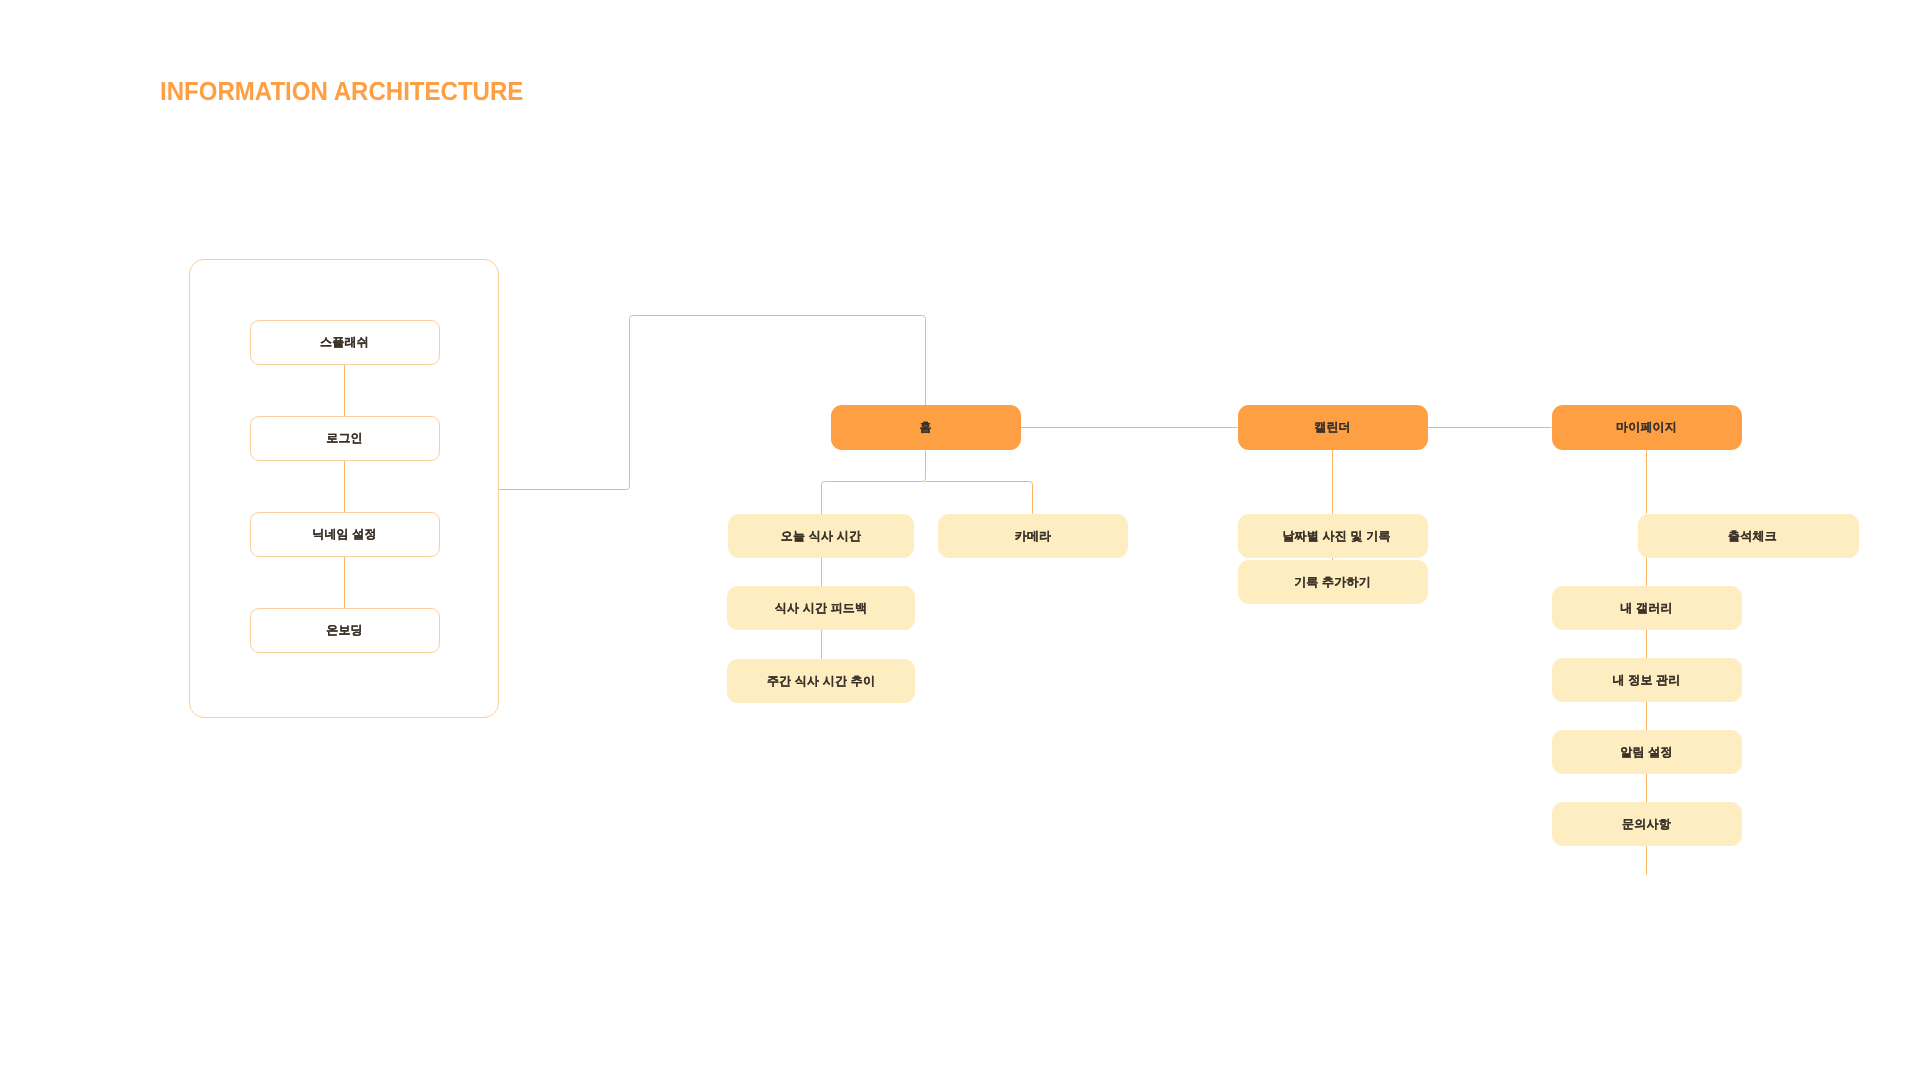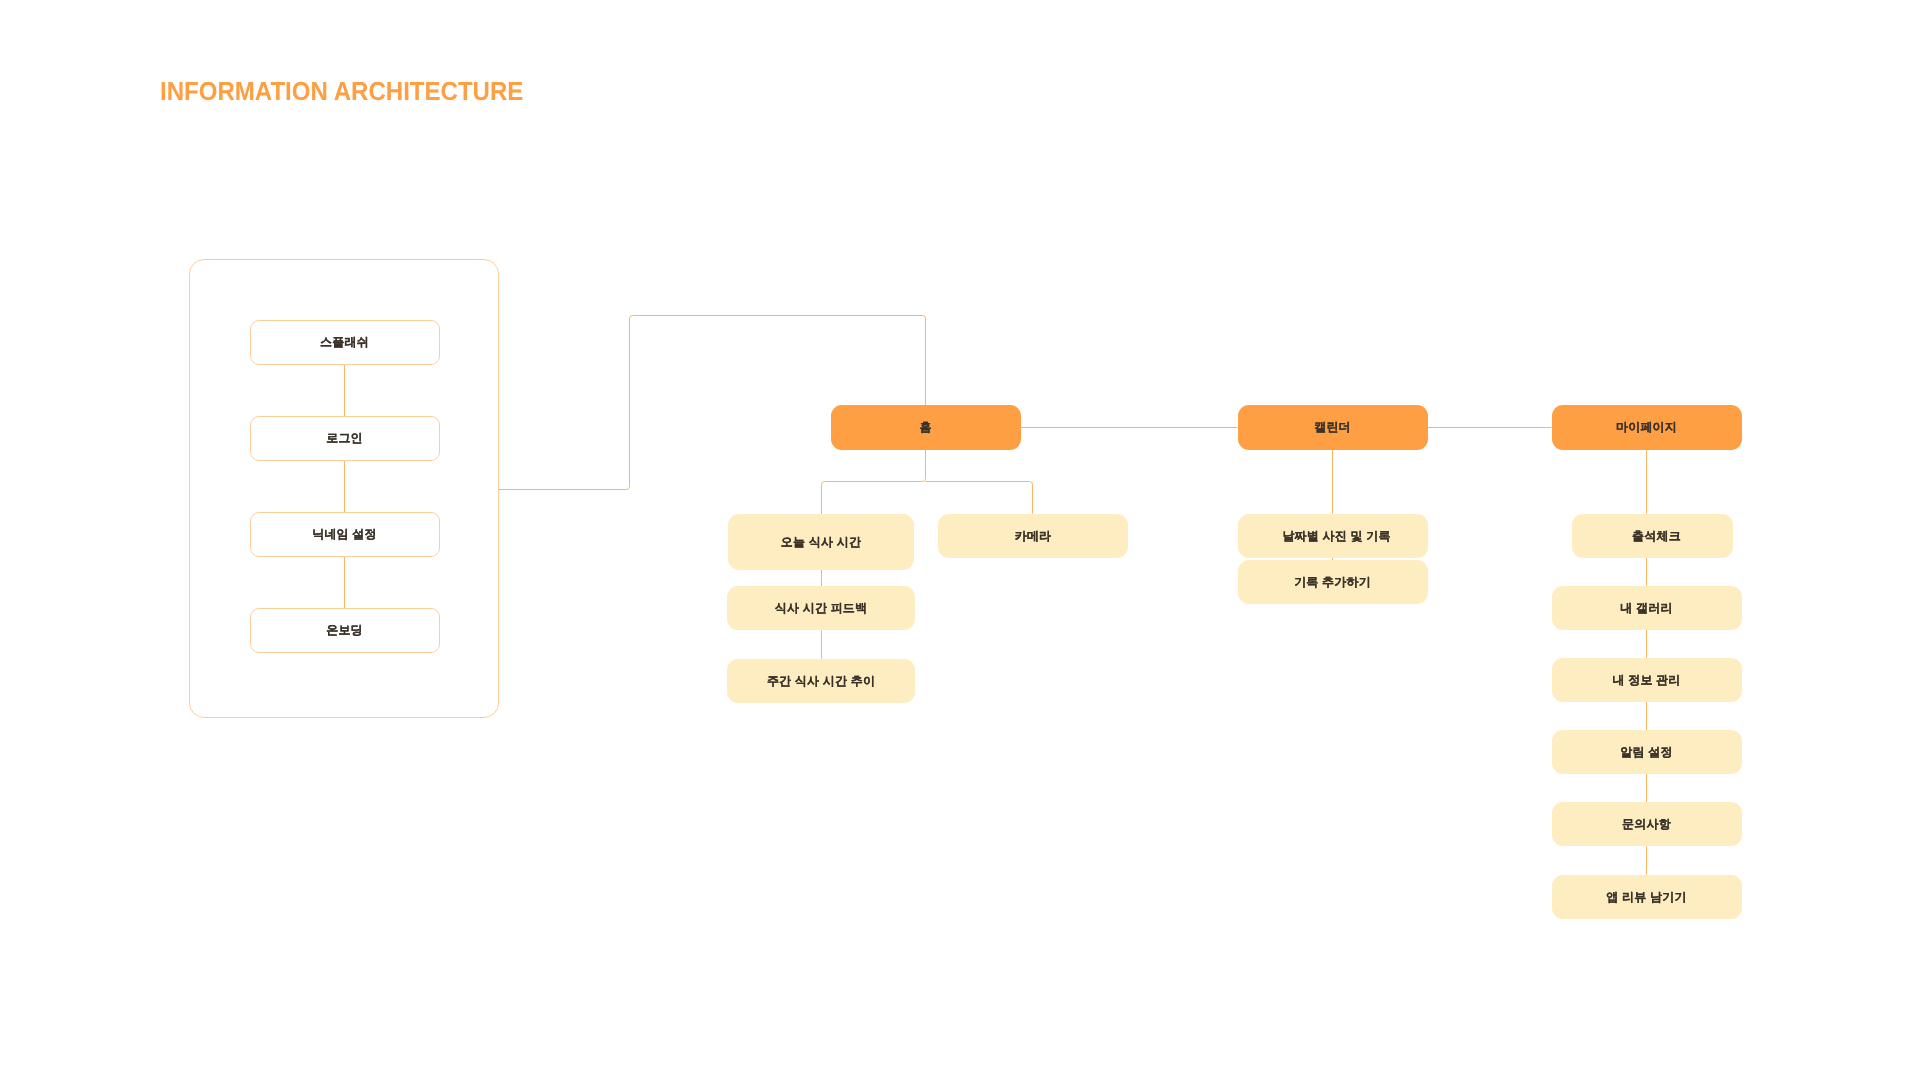--- a/index.html
+++ b/index.html
@@ -89,21 +89,21 @@
   <div class="node outline" style="left:249.5px; top:512px; width:190px; height:44.5px;">
     <span>닉네임 설정</span>
   </div>
   <div class="node outline" style="left:249.5px; top:608px; width:190px; height:44.5px;">
     <span>온보딩</span>
   </div>
 
   <div class="node primary" style="left:830.5px; top:405px; width:190px; height:44.6px;">
     <span>홈</span>
   </div>
-  <div class="node secondary" style="left:728px; top:513.8px; width:186px; height:56px;">
+  <div class="node secondary" style="left:728px; top:513.8px; width:186px; height:44px;">
     <span>오늘 식사 시간</span>
   </div>
   <div class="node secondary" style="left:727px; top:586.3px; width:188px; height:44px;">
     <span>식사 시간 피드백</span>
   </div>
   <div class="node secondary" style="left:727px; top:658.8px; width:188px; height:44px;">
     <span>주간 식사 시간 추이</span>
   </div>
   <div class="node primary" style="left:1237.5px; top:405px; width:190px; height:44.6px;">
     <span>캘린더</span>
@@ -115,32 +115,29 @@
   <div class="node secondary" style="left:1237.5px; top:513.8px; width:190px; height:44px;padding-left:8px;">
     <span>날짜별 사진 및 기록</span>
   </div>
   <div class="node secondary" style="left:1237.5px; top:560px; width:190px; height:44px;">
     <span>기록 추가하기</span>
   </div>
 
   <div class="node primary" style="left:1551.5px; top:405px; width:190px; height:44.6px;">
     <span>마이페이지</span>
   </div>
-  <div class="node secondary" style="left:1572px; top:513.5px; width:161px; height:44px;padding-left:8px;">
+  <div class="node secondary" style="left:1638px; top:513.5px; width:221px; height:44px;padding-left:8px;">
     <span>출석체크</span>
   </div>
   <div class="node secondary" style="left:1551.5px; top:585.7px; width:190px; height:44px;">
     <span>내 갤러리</span>
   </div>
   <div class="node secondary" style="left:1551.5px; top:657.9px; width:190px; height:44px;">
     <span>내 정보 관리</span>
   </div>
   <div class="node secondary" style="left:1551.5px; top:730.1px; width:190px; height:44px;">
     <span>알림 설정</span>
   </div>
   <div class="node secondary" style="left:1551.5px; top:802.3px; width:190px; height:44px;">
     <span>문의사항</span>
   </div>
-  <div class="node secondary" style="left:1551.5px; top:874.5px; width:190px; height:44px;">
-    <span>앱 리뷰 남기기</span>
-  </div>
 
 </div>
 
 </body></html>

